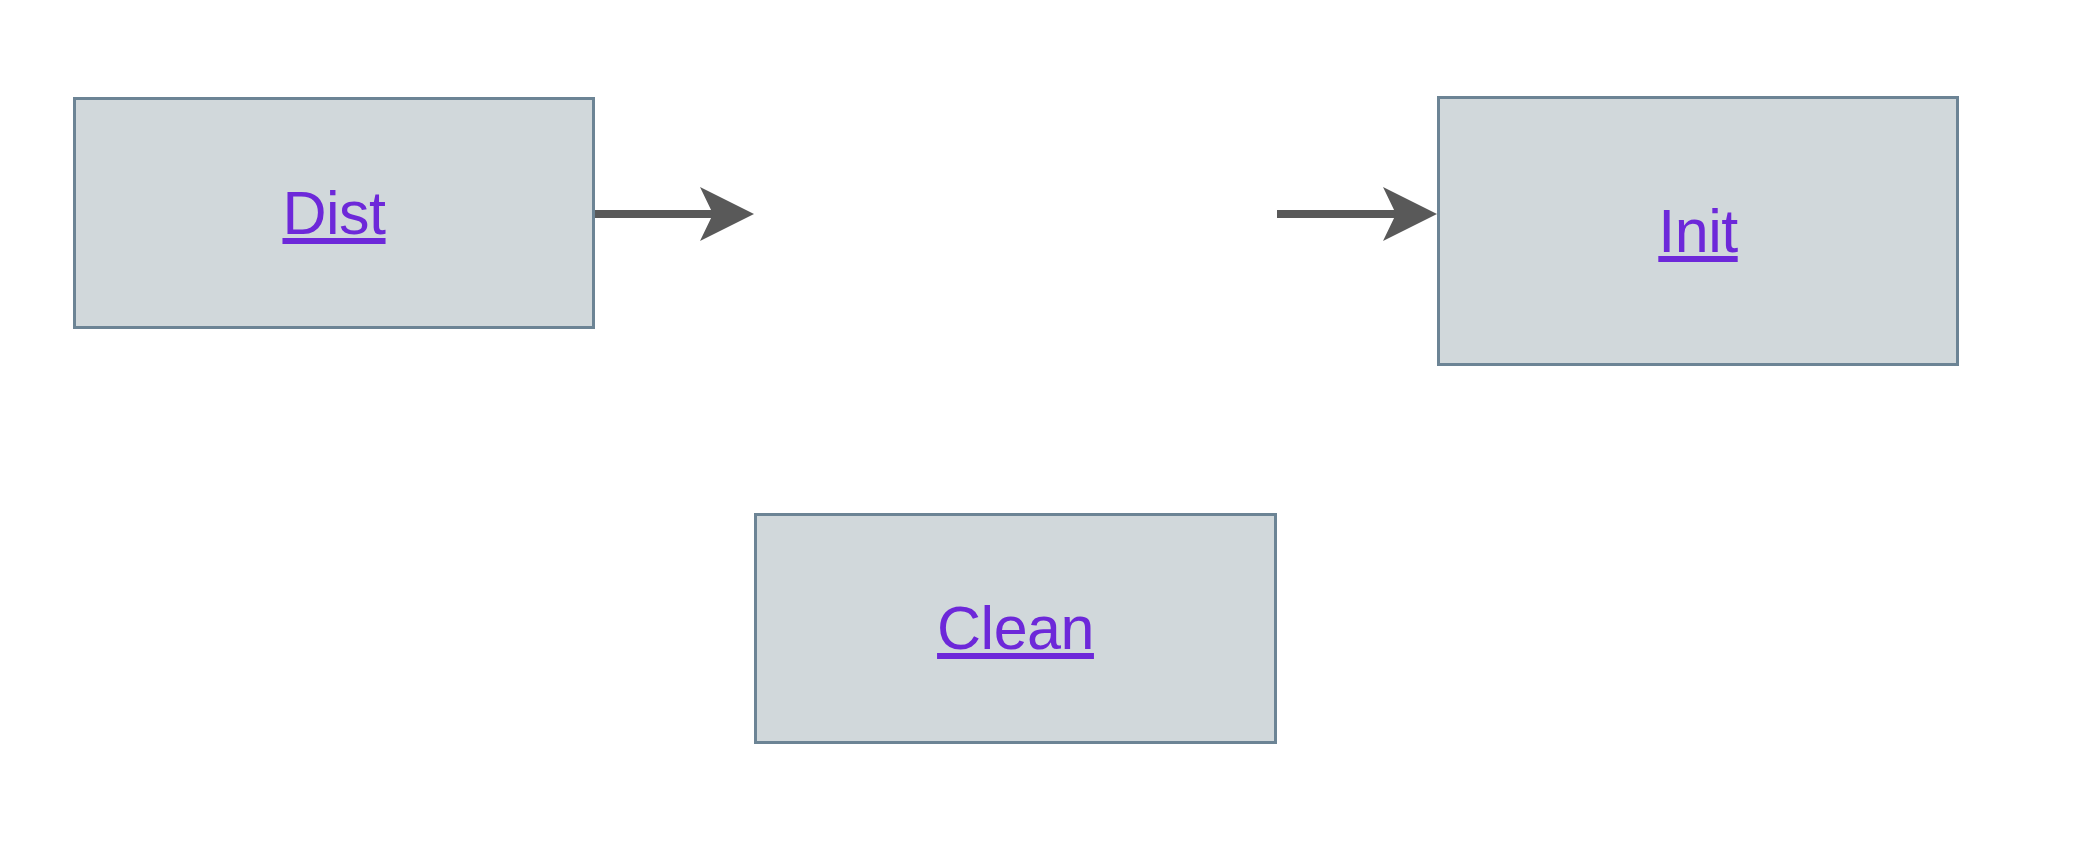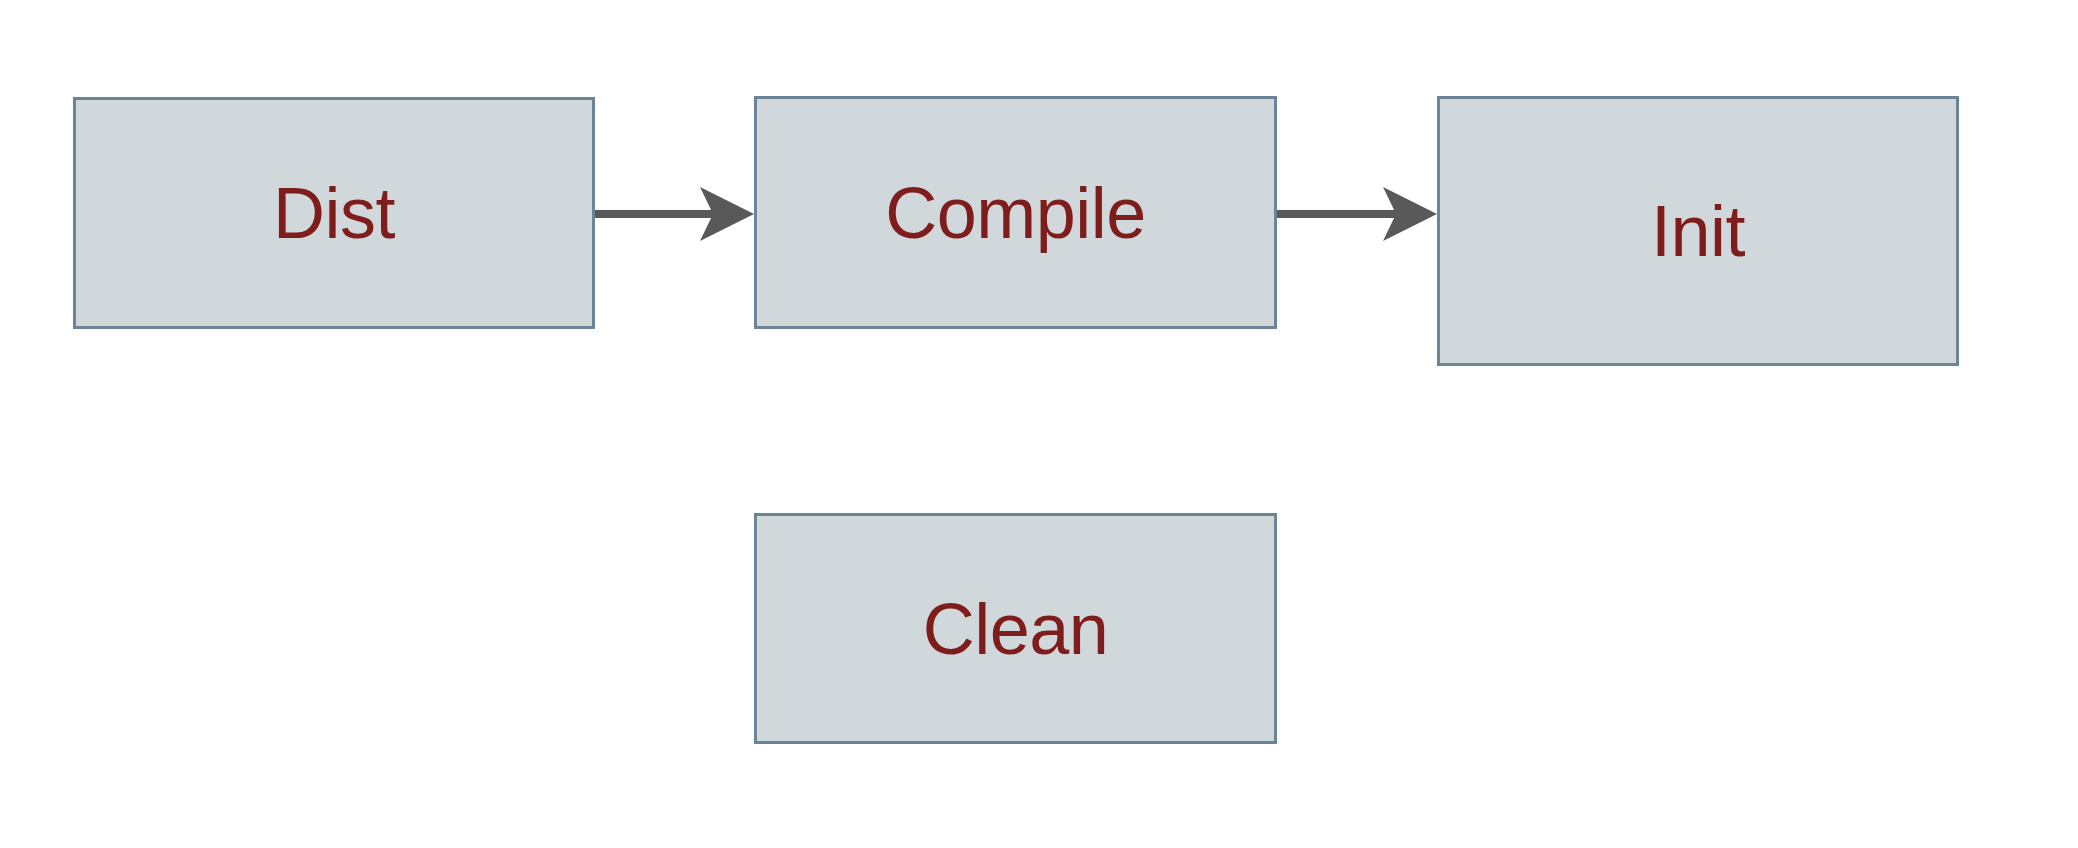--- a/index.html
+++ b/index.html
@@ -21,27 +21,28 @@
     position: absolute;
     box-sizing: border-box;
     background: #d1d8db;
     border: 3px solid #6c8495;
     display: flex;
     align-items: center;
     justify-content: center;
   }
   .node-label {
     font-family: "Liberation Sans", sans-serif;
-    font-size: 72px;
+    font-size: 61px;
     font-weight: 400;
-    color: #7f1d1d;
+    color: #6d28d9;
     line-height: 1;
     letter-spacing: -0.5px;
     white-space: nowrap;
     user-select: none;
+    text-decoration: underline;
   }
   
   #node-dist    { left: 73px;   top: 97px; width: 522px; height: 232px; }
   #node-compile { left: 754px;  top: 96px; width: 523px; height: 233px; }
   #node-init    { left: 1437px; top: 96px; width: 522px; height: 270px; }
   #node-clean   { left: 754px;  top: 513px; width: 523px; height: 231px; }
 
   .edge {
     position: absolute;
     top: 0;
@@ -73,23 +74,20 @@
 
   <svg class="edge" id="edge-compile-init" viewBox="0 0 2078 848">
     <line class="edge-path" x1="1277" y1="214" x2="1418" y2="214"></line>
     <path class="edge-head" d="M 1437 214 L 1383 241 L 1396 214 L 1383 187 Z"></path>
   </svg>
 
   <div class="node" id="node-dist">
     <span class="node-label">Dist</span>
   </div>
 
-  <div class="node" id="node-compile">
-    <span class="node-label">Compile</span>
-  </div>
 
   <div class="node" id="node-init">
     <span class="node-label">Init</span>
   </div>
 
   <div class="node" id="node-clean">
     <span class="node-label">Clean</span>
   </div>
 
 </div>

